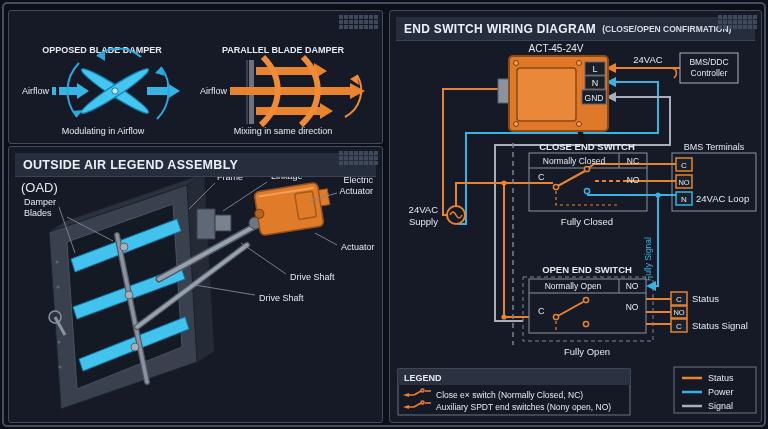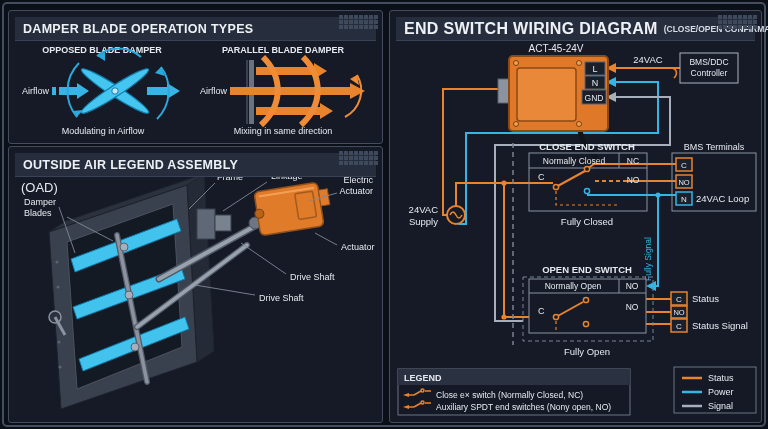--- a/index.html
+++ b/index.html
@@ -19,23 +19,20 @@
   svg text{fill:#e6eaf0;font-family:"Liberation Sans",sans-serif;}
   .cap{font-size:9px;}
   .subhead{font-size:9px;font-weight:bold;}
 </style>
 </head>
 <body>
 
 <div class="frame"></div>
 
 <div class="panel" id="panel-blades">
-  <div class="hdr">
-    <span class="t">DAMPER BLADE OPERATION TYPES</span>
-  </div>
   <div class="pixel-grid">
       <span></span>
       <span></span>
       <span></span>
       <span></span>
       <span></span>
       <span></span>
       <span></span>
       <span></span>
       <span></span>
@@ -195,21 +192,21 @@
     <text x="364" y="47" text-anchor="end" class="cap">Actuator</text>
     <text x="332" y="103" class="cap">Actuator</text>
     <text x="281" y="133" class="cap">Drive Shaft</text>
     <text x="250" y="154" class="cap">Drive Shaft</text>
   </svg>
 
 </div>
 
 <div class="panel" id="panel-wiring">
   <div class="hdr">
-    <span class="t" style="font-size:16px">END SWITCH WIRING DIAGRAM</span>
+    <span class="t" style="font-size:12px">END SWITCH WIRING DIAGRAM</span>
     <span class="t2">(CLOSE/OPEN CONFIRMATION)</span>
   </div>
   <div class="pixel-grid">
       <span></span>
       <span></span>
       <span></span>
       <span></span>
       <span></span>
       <span></span>
       <span></span>

